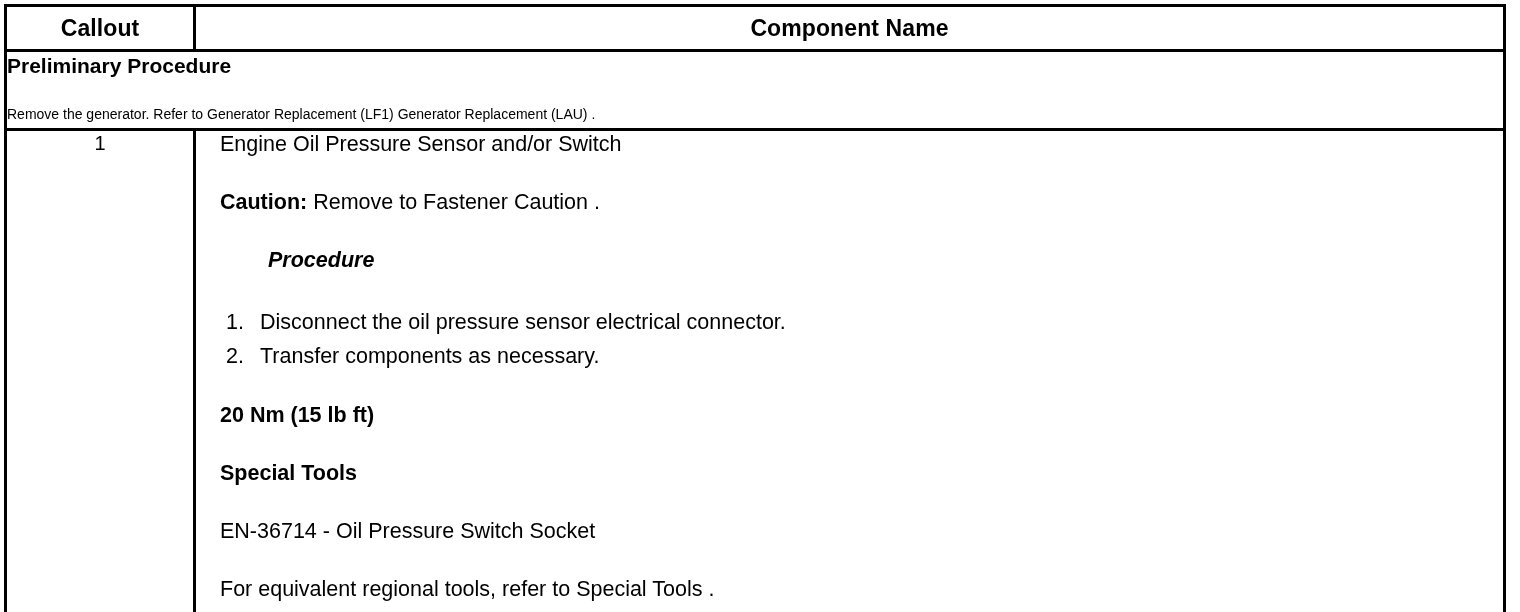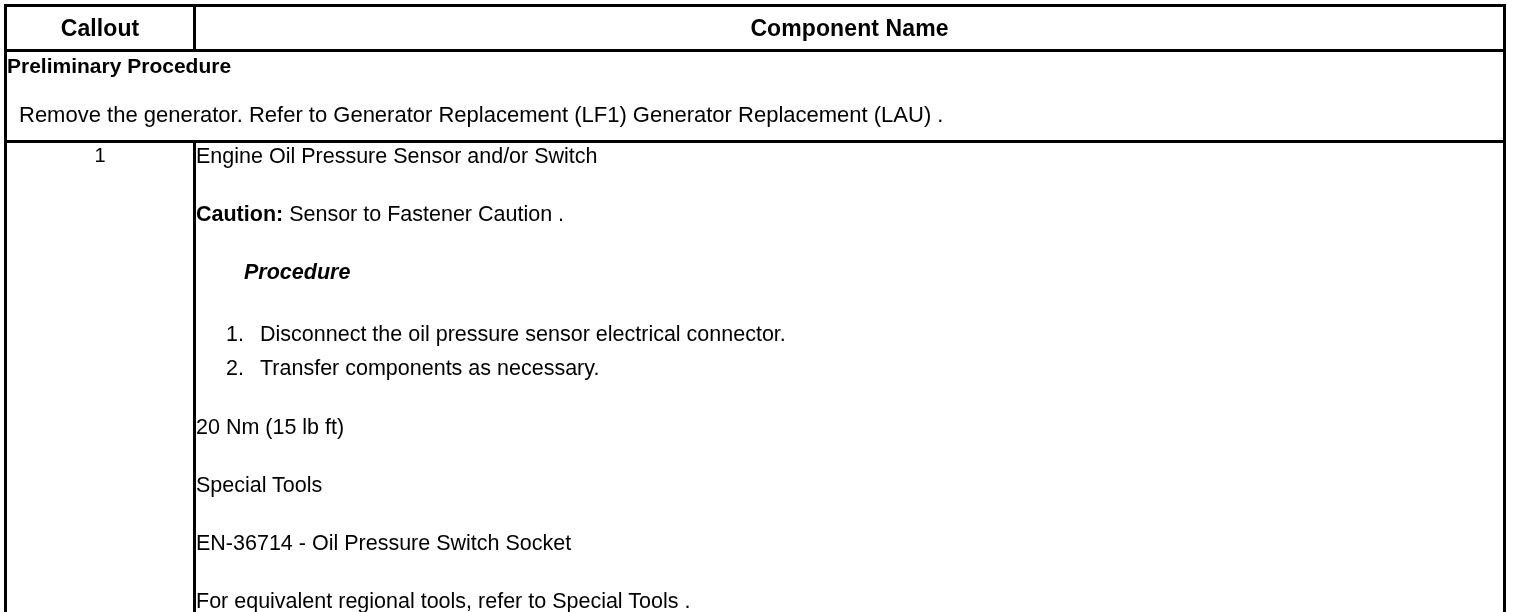--- a/index.html
+++ b/index.html
@@ -60,23 +60,23 @@
   .prelim-cell {
     padding: 9px 8px 10px 6px;
   }
   .prelim-title {
     font-size: 21px;
     font-weight: bold;
     line-height: 27px;
     margin: 0 16px 22px 0;
   }
   .prelim-body {
-    font-size: 22px;
+    font-size: 14px;
     line-height: 27px;
-    margin: 12px;
+    margin: 0;
   }
 
   
   .callout-cell {
     text-align: center;
     vertical-align: middle;
   }
   .callout-num {
     font-size: 20px;
     line-height: 24px;
@@ -84,23 +84,24 @@
   }
 
   
   .desc-cell {
     padding: 8px 10px 0 8px;
   }
   .desc-cell p {
     margin: 0 0 31px 0;
     font-size: 21.5px;
     line-height: 27px;
+    padding-left: 24px;
   }
   .desc-cell p.bold {
-    font-weight: normal;
+    font-weight: bold;
   }
   .desc-cell p.indent {
     margin-left: 48px;
     font-weight: bold;
     font-style: italic;
   }
   .desc-cell .lead-bold {
     font-weight: bold;
   }
 
@@ -147,21 +148,21 @@
       </tr>
 
       <tr>
         <td class="callout-cell">
           <span class="callout-num">1</span>
         </td>
         <td class="desc-cell">
 
           <p>Engine Oil Pressure Sensor and/or Switch</p>
 
-          <p><span class="lead-bold">Caution:</span><span> Sensor to Fastener Caution .</span></p>
+          <p><span class="lead-bold">Caution:</span><span> Remove to Fastener Caution .</span></p>
 
           <p class="indent">Procedure</p>
 
           <ol class="proc-list">
             <li>Disconnect the oil pressure sensor electrical connector.</li>
             <li>Transfer components as necessary.</li>
           </ol>
 
           <p class="bold">20 Nm (15 lb ft)</p>
 

